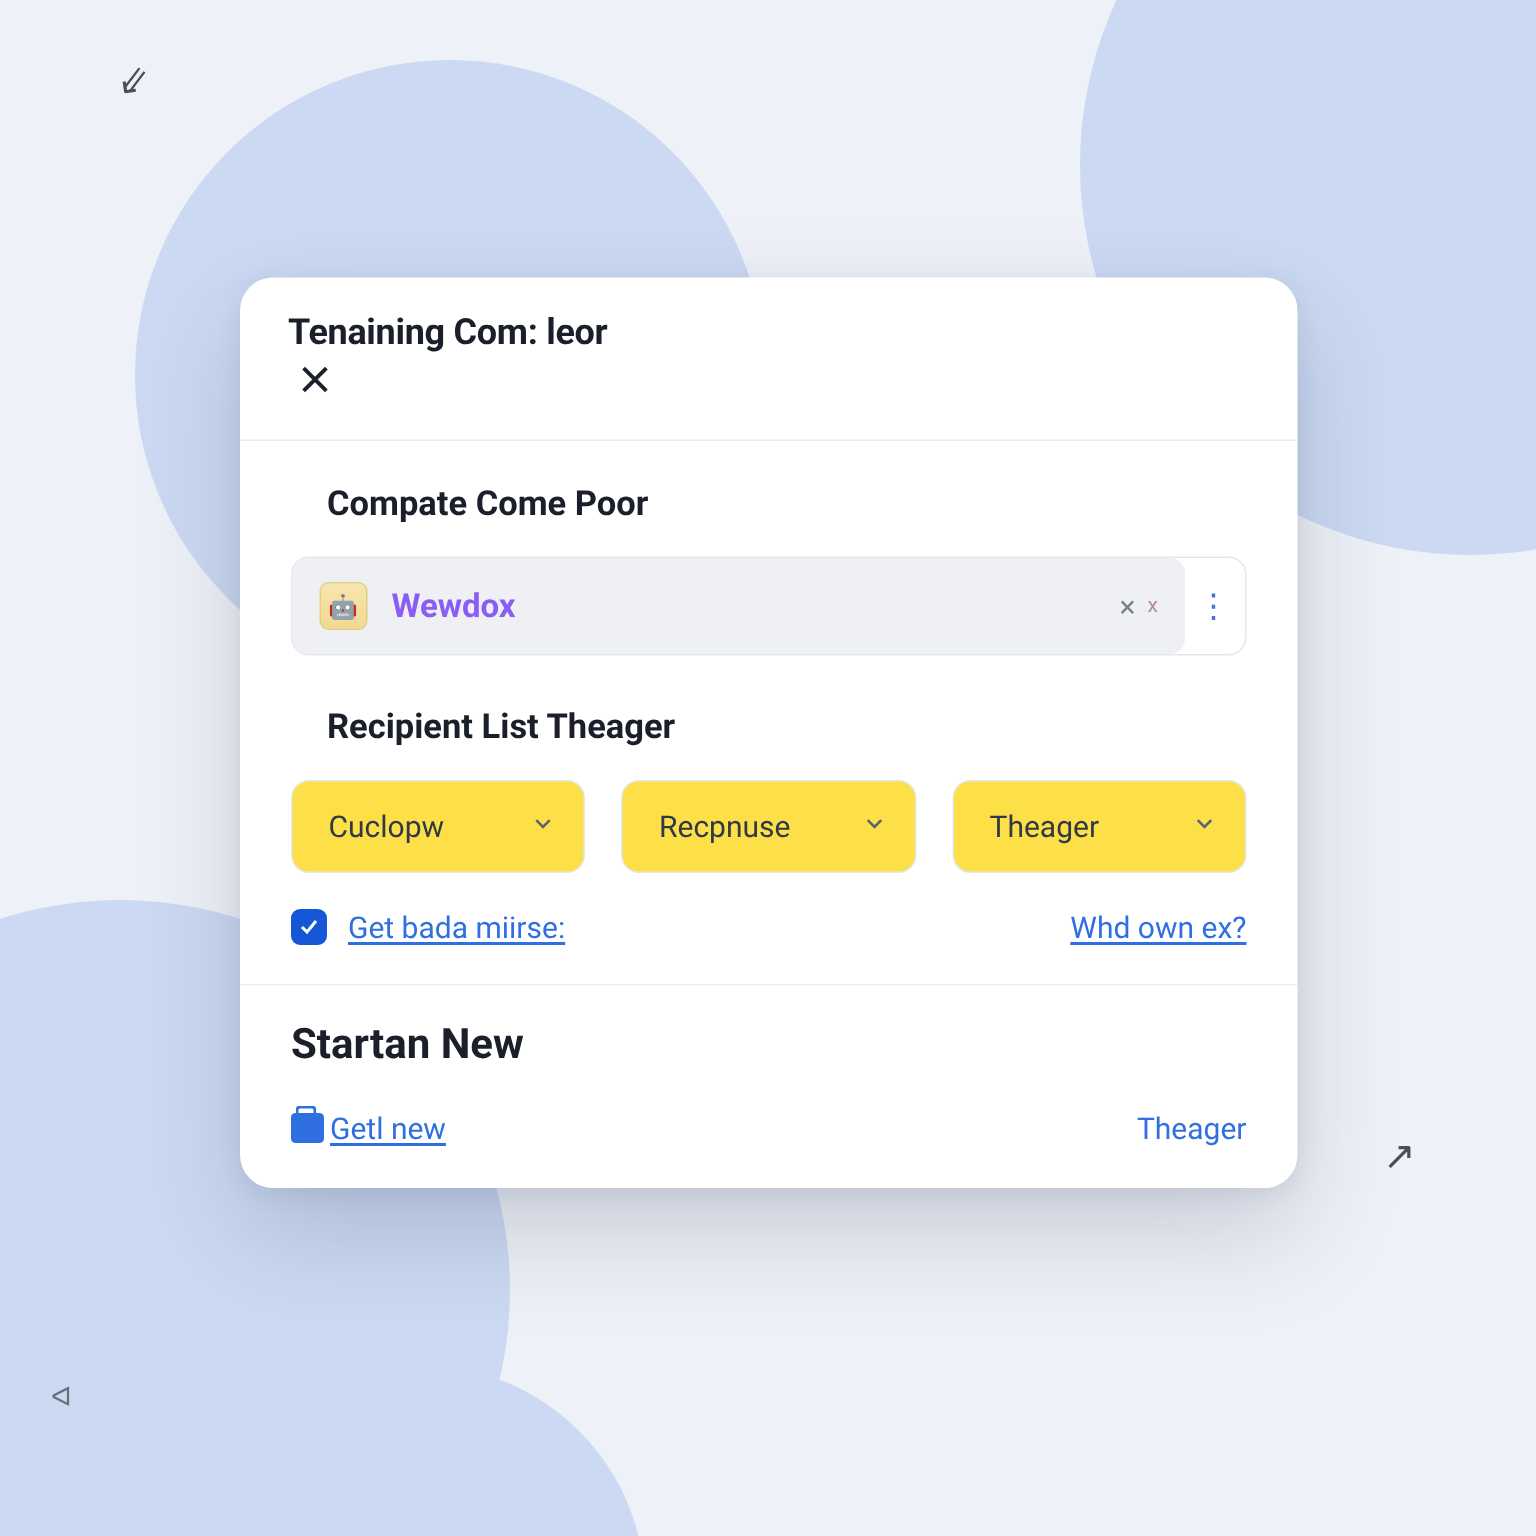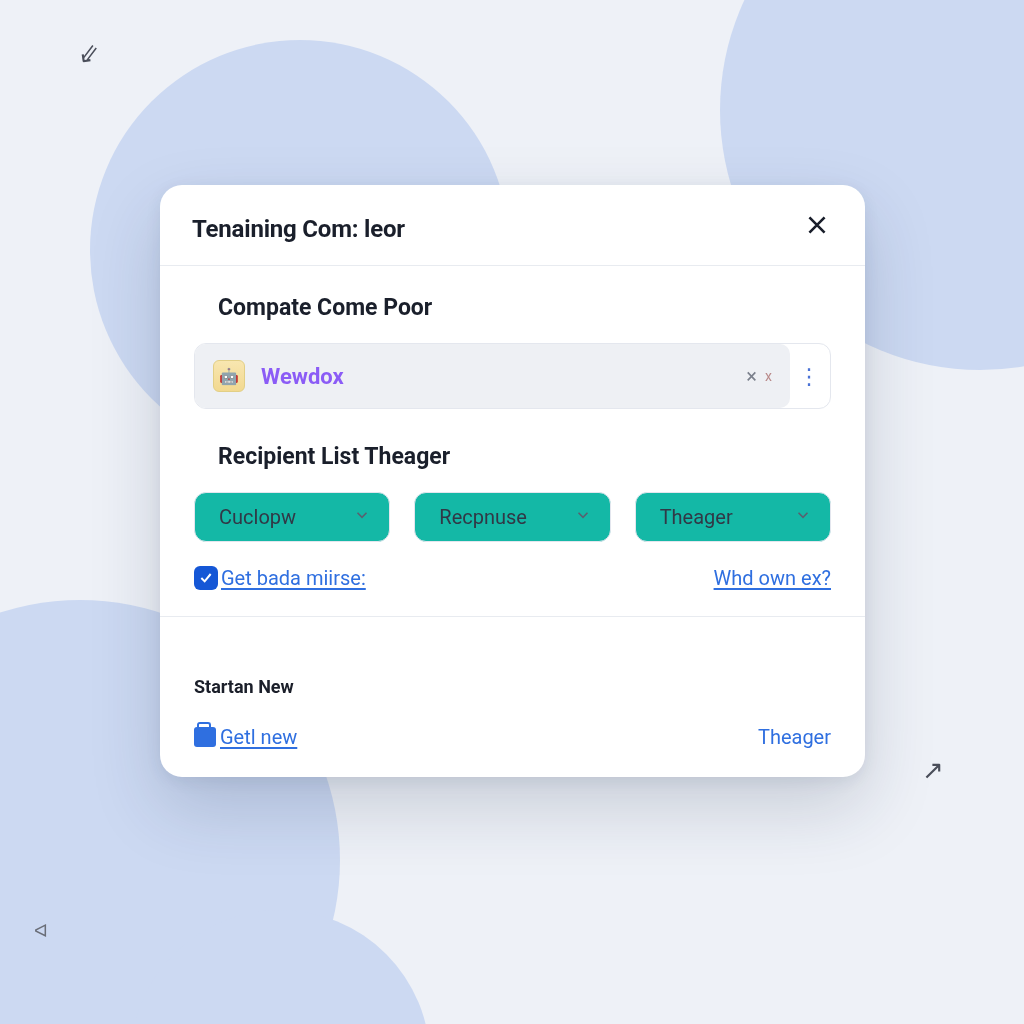--- a/index.html
+++ b/index.html
@@ -43,24 +43,25 @@
     width: 705px;
     background: #ffffff;
     border-radius: 22px;
     box-shadow: 0 30px 70px rgba(30,45,80,0.18), 0 4px 16px rgba(30,45,80,0.08);
     z-index: 5;
     overflow: hidden;
   }
 
   .modal-header {
     display: flex;
-    align-items: flex-end;
+    align-items: flex-start;
     justify-content: space-between;
     padding: 22px 30px 22px 32px;
     border-bottom: 1px solid #e8ebf0;
+    flex-direction: column;
   }
   .modal-title {
     font-size: 24px;
     font-weight: 700;
     letter-spacing: -0.2px;
     color: #1a1f2b;
   }
   .close-x {
     width: 36px; height: 36px;
     display: flex; align-items: center; justify-content: center;
@@ -144,41 +145,41 @@
   
   .drops {
     display:flex;
     gap: 24px;
     margin-bottom: 24px;
   }
   .drop {
     flex: 1;
     border: 1.5px solid #e3e6ee;
     border-radius: 12px;
-    height: 50px;
+    height: 62px;
     padding: 0 18px 0 24px;
     display:flex;
     align-items:center;
     justify-content: space-between;
     font-size: 20px;
     color: #313846;
     cursor: pointer;
-    background:#14b8a6;
+    background:#fde047;
   }
   .drop .chev { color:#5a6170; }
   .drop .chev svg { width:18px; height:18px; stroke:currentColor; stroke-width:2.2; fill:none;}
 
   
   .opts-row {
     display:flex;
     align-items:center;
     justify-content: space-between;
   }
   .chk-wrap {
-    display:flex; align-items:center; gap:3px;
+    display:flex; align-items:center; gap:14px;
   }
   .chk {
     width: 24px; height: 24px;
     border-radius: 6px;
     background: #1557d6;
     display:flex; align-items:center; justify-content:center;
     cursor:pointer;
   }
   .chk svg { width:16px; height:16px; stroke:#fff; stroke-width:3; fill:none; }
   .link {
@@ -187,25 +188,24 @@
     text-decoration: underline;
     text-underline-offset: 3px;
     cursor:pointer;
   }
 
   
   .modal-footer {
     padding: 22px 34px 28px 34px;
   }
   .footer-heading{
-    font-size: 18px;
+    font-size: 28px;
     font-weight: 700;
     margin-bottom: 28px;
     color:#1b1f2a;
-    margin-top:37px;
   }
   .footer-row {
     display:flex;
     align-items:center;
     justify-content: space-between;
   }
   .footer-left {
     display:flex; align-items:center; gap:4px;
   }
   .mini-icon {

